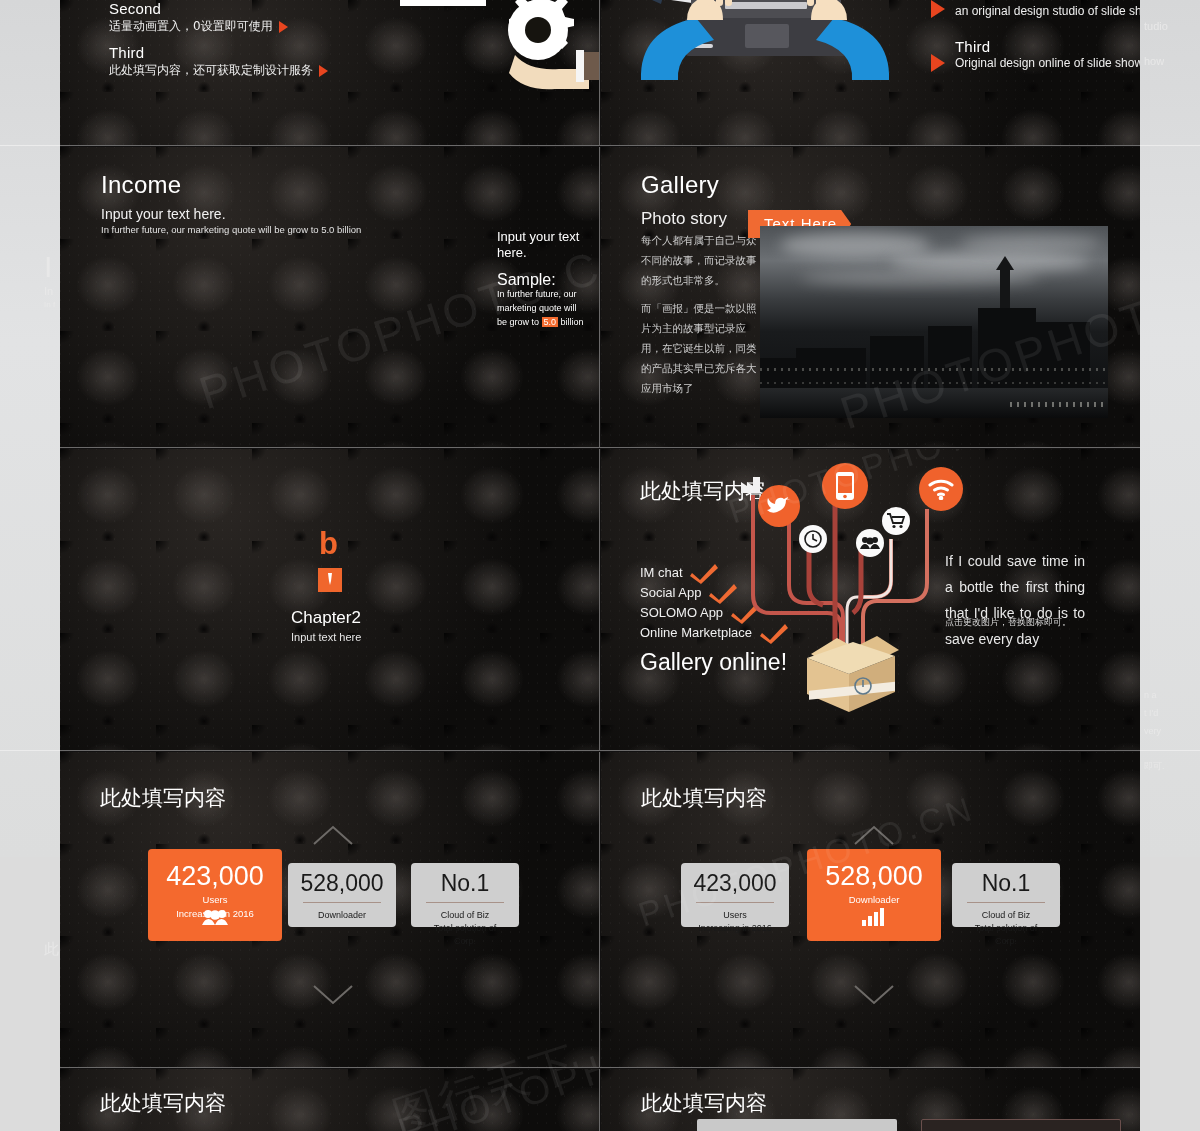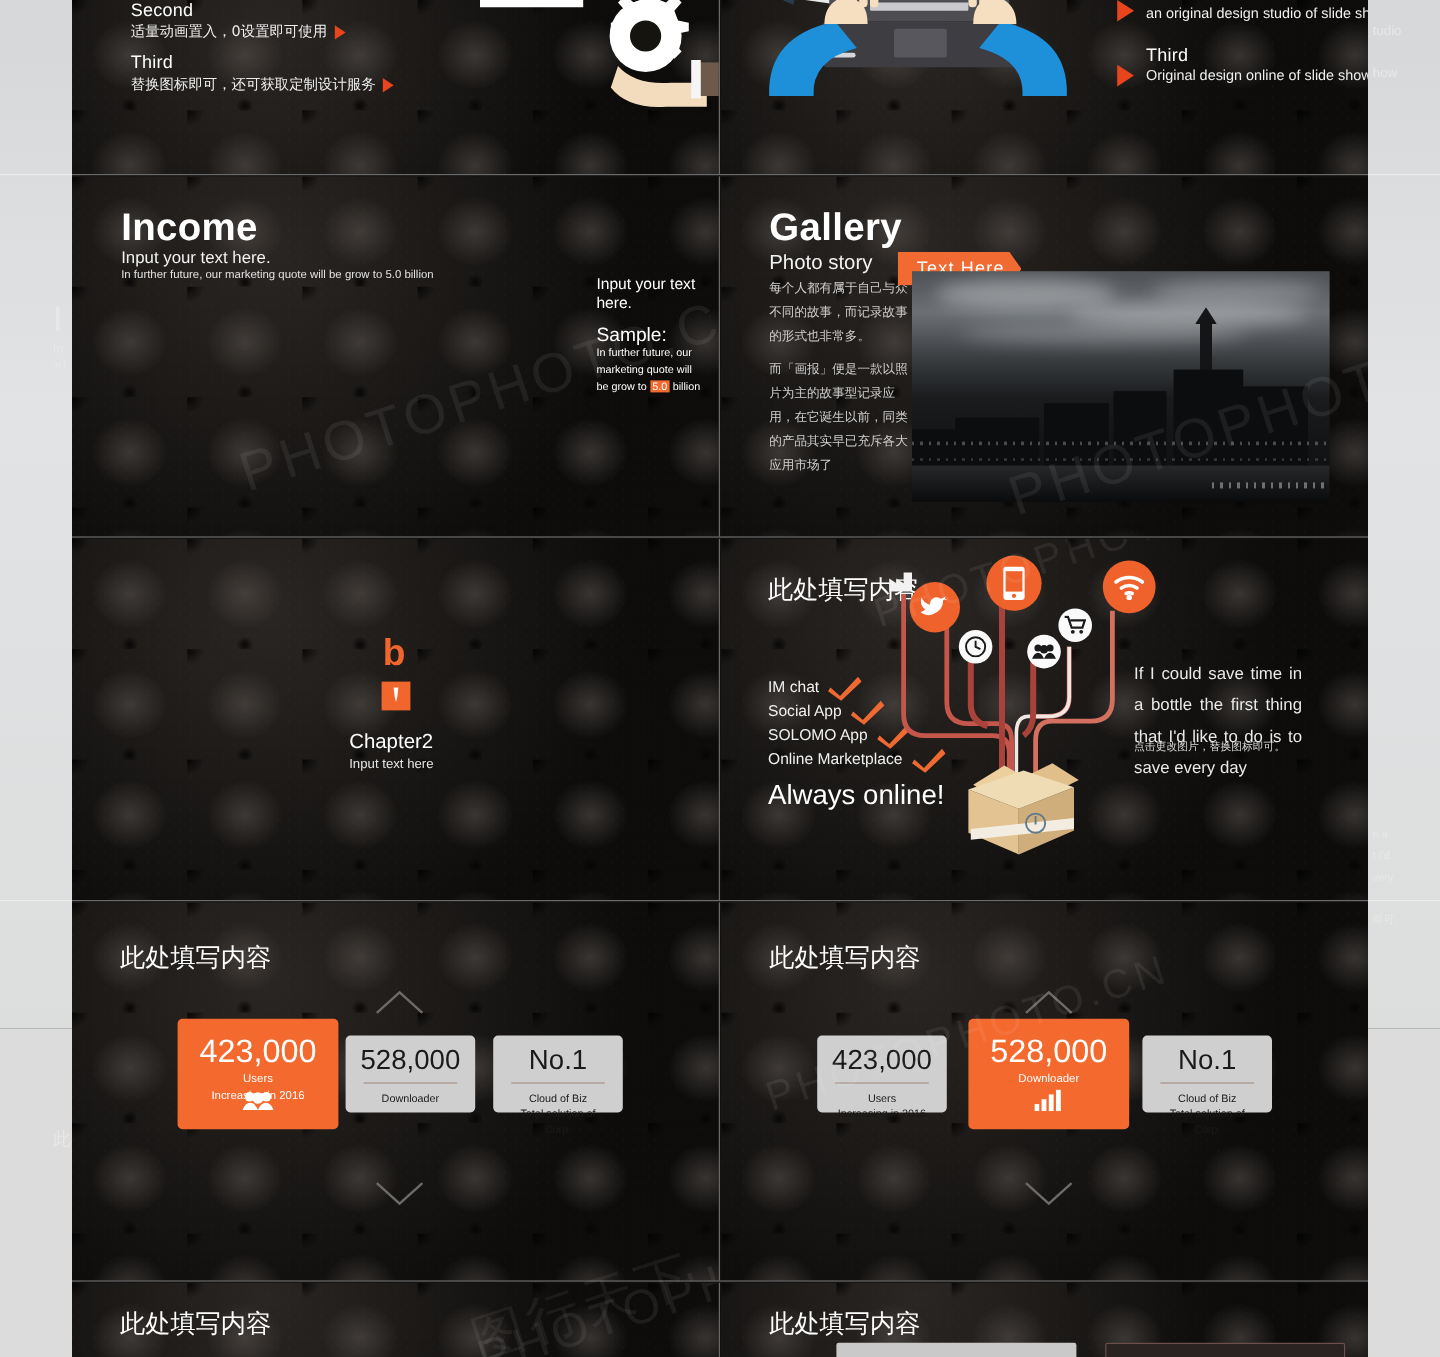--- a/index.html
+++ b/index.html
@@ -47,21 +47,21 @@
   
   .tr-item { position:absolute; color:#fff; }
   .tr-title { font-size:15px; font-weight:400; letter-spacing:.2px; }
   .tr-sub { font-size:12px; color:#efefef; margin-top:1px; white-space:nowrap;}
   .tri { display:inline-block; width:0; height:0; border-left:9px solid #e8451f;
          border-top:6px solid transparent; border-bottom:6px solid transparent;
          vertical-align:middle; margin-left:6px; }
   .tri.big { border-left-width:14px; border-top-width:9px; border-bottom-width:9px; }
 
   
-  .h1 { font-size:32px; font-weight:700; color:#fff; letter-spacing:.3px; }
+  .h1 { font-size:24px; font-weight:400; color:#fff; letter-spacing:.3px; }
   .h2 { font-size:14px; color:#f2f2f2; font-weight:400; }
   .h3 { font-size:9.5px; color:#e2e2e2; line-height:1.28; font-weight:400; }
   .rt { position:absolute; color:#fff; }
   .hl-orange { background:#f26a2e; color:#fff; padding:0 2px; }
 
   
   .tagline { position:absolute; background:#f06a32; color:#fff; font-size:15px;
      letter-spacing:1px; padding:5px 14px 6px 16px;
      clip-path: polygon(0 0, calc(100% - 10px) 0, 100% 50%, calc(100% - 10px) 100%, 0 100%); }
   .cnbody { position:absolute; color:#cfcfcf; font-size:10.5px; line-height:1.9;
@@ -142,21 +142,21 @@
       <div class="layer">
         <div class="tr-item" style="left:49px;top:0px;">
           <div class="tr-title">Second</div>
           <div class="tr-sub nocn">
             <span>适量动画置入，0设置即可使用</span><span class="tri"></span>
           </div>
         </div>
         <div class="tr-item" style="left:49px;top:44px;">
           <div class="tr-title">Third</div>
           <div class="tr-sub nocn">
-            <span>替换图标即可，还可获取定制设计服务</span><span class="tri"></span>
+            <span>此处填写内容，还可获取定制设计服务</span><span class="tri"></span>
           </div>
         </div>
 
         <svg style="position:absolute;left:280px;top:-30px;" width="290" height="120">
           <g fill="#ffffff">
             <path d="M60 36 l0-14 10-2 2-9 -8-6 6-9 9 4 7-6 -3-9 11-3 5 8 9 0 4-8 11 3 -3 9 7 6 9-4 6 9 -8 6 2 9 10 2 0 14z"></path>
           </g>
           <g fill="#ffffff">
             <circle cx="198" cy="60" r="30"></circle>
             <path d="M198 20 l7 0 2 9 8 3 7-6 6 6 -6 7 3 8 9 2 0 7 -9 2 -3 8 6 7 -6 6 -7-6 -8 3 -2 9 -7 0 -2-9 -8-3 -7 6 -6-6 6-7 -3-8 -9-2 0-7 9-2 3-8 -6-7 6-6 7 6 8-3z"></path>
@@ -294,21 +294,21 @@
               <path d="M2 10 l8 7 L25 1 l3 4 L11 21 L0 13z" fill="#ef6a33"></path>
             </svg>
         </div>
         <div class="li" style="left:39px;top:174px;">
           <span>Online Marketplace</span>
           <svg style="vertical-align:-8px;margin-left:4px" width="28" height="22" viewBox="0 0 28 22">
               <path d="M2 10 l8 7 L25 1 l3 4 L11 21 L0 13z" fill="#ef6a33"></path>
             </svg>
         </div>
 
-        <div class="always" style="left:39px;top:200px;">Always online!</div>
+        <div class="always" style="left:39px;top:200px;">Gallery online!</div>
 
         <div class="quote" style="left:344px;top:100px;">If I could save time in a bottle the first thing that I'd like to do is to save every day</div>
         <div class="quote-cn" style="left:344px;top:167px;">点击更改图片，替换图标即可。</div>
 
         <svg style="position:absolute;left:130px;top:16px;" width="230" height="230">
           <g fill="none" stroke="#c4564b" stroke-width="4">
             <path d="M22 30 L22 130 Q22 148 40 148 L96 148 Q110 148 110 162 L110 200"></path>
             <path d="M58 48 L58 120 Q58 138 76 138 L100 138 Q112 138 112 152 L112 200"></path>
           </g>
           <g fill="none" stroke="#d4705f" stroke-width="4">

